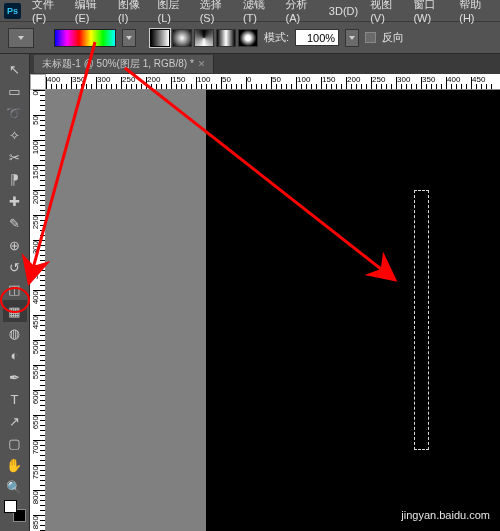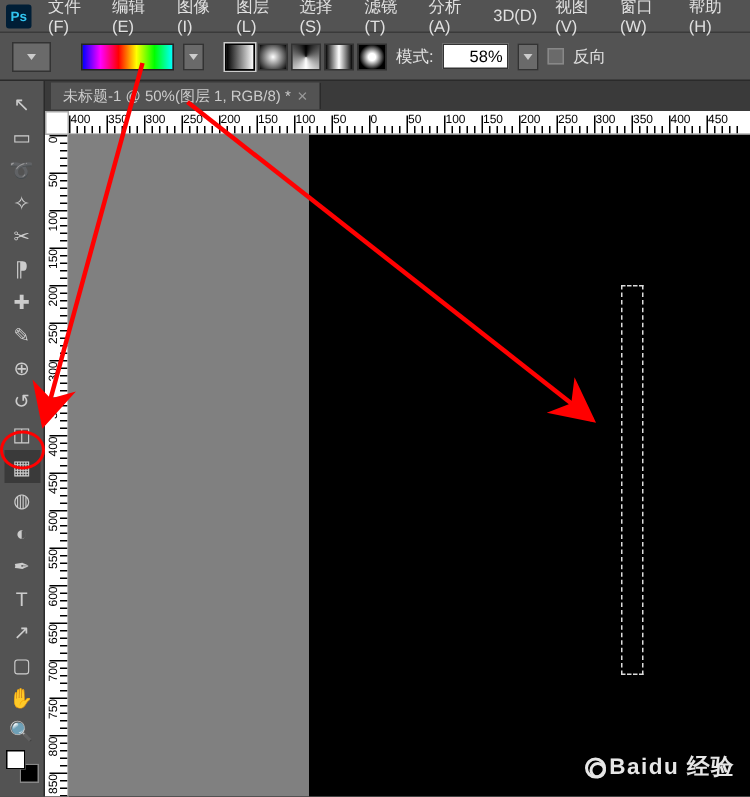--- a/index.html
+++ b/index.html
@@ -96,21 +96,21 @@
   <div class="dropdown-arrow"></div>
   <div class="gradient-type-group">
     <div class="gtype linear"></div>
     <div class="gtype radial"></div>
     <div class="gtype angle"></div>
     <div class="gtype reflected"></div>
     <div class="gtype diamond"></div>
   </div>
   <span class="opt-label">模式:</span>
   <div class="opacity-input">
-      <span>58%</span>
+      <span>100%</span>
     </div>
   <div class="dropdown-arrow"></div>
   <span class="chk"></span>
   <span class="opt-label">反向</span>
 </div>
 
 <div class="workspace">
   <div class="toolbox">
     <div class="tool">↖</div>
     <div class="tool">▭</div>
@@ -386,14 +386,14 @@
       <path d="M0,0 L10,5 L0,10 L3,5 Z" fill="#ff0000"></path>
     </marker>
   </defs>
 
   <line x1="95" y1="42" x2="29" y2="283" stroke="#ff0000" stroke-width="3" marker-end="url(#ah)"></line>
 
   <line x1="125" y1="68" x2="395" y2="280" stroke="#ff0000" stroke-width="3" marker-end="url(#ah)"></line>
 </svg>
 
 <div class="watermark">
-  <div class="brand"><span class="ic"></span><span>Baidu 经验</span></div>
+  <div>jingyan.baidu.com</div>
 </div>
 
 </body></html>

